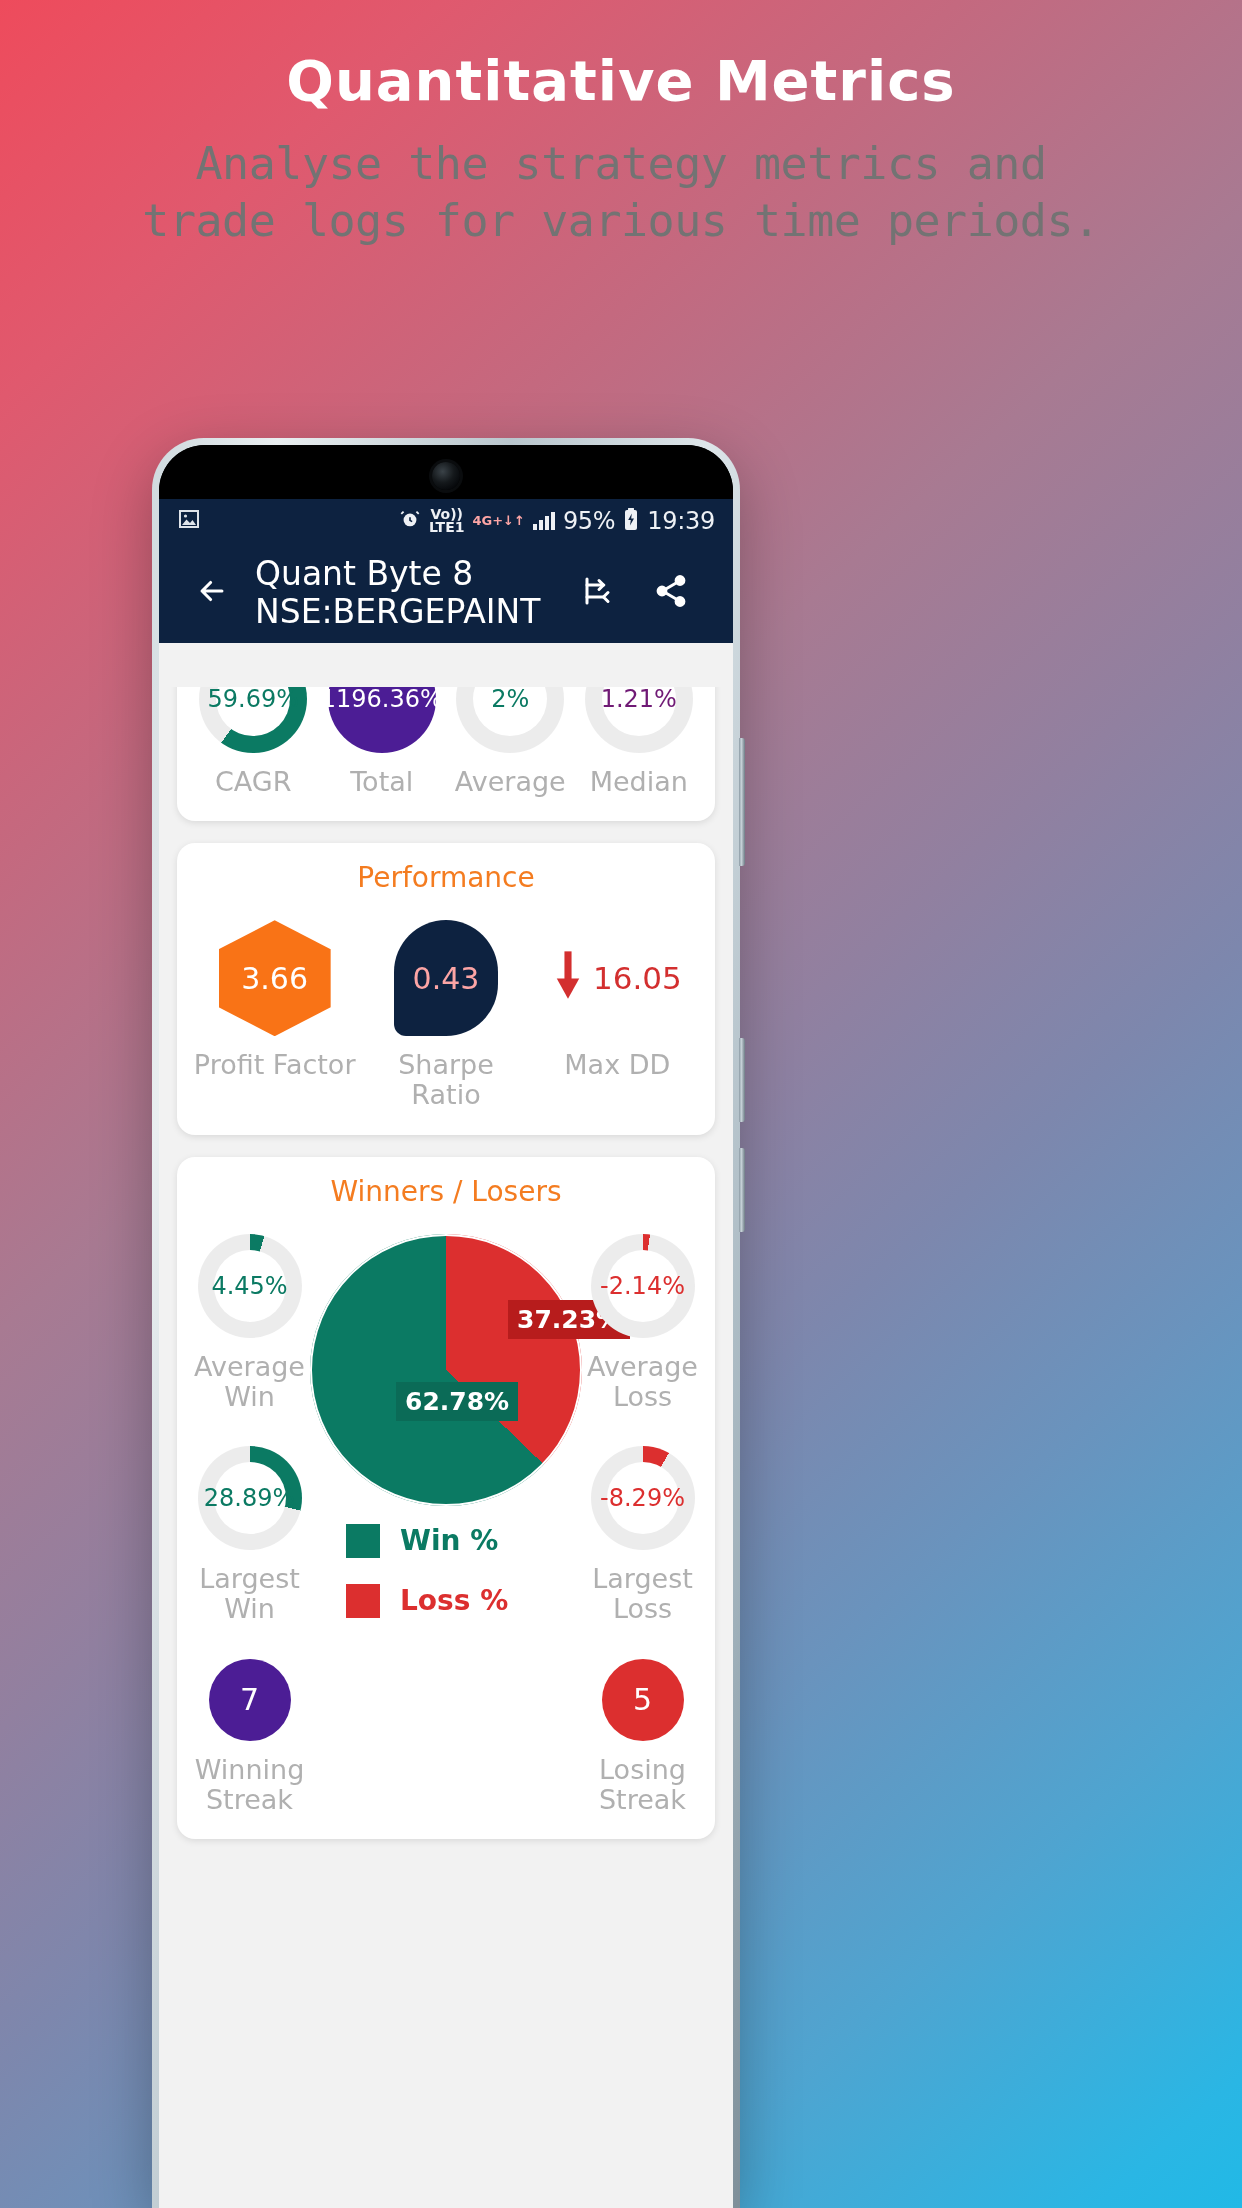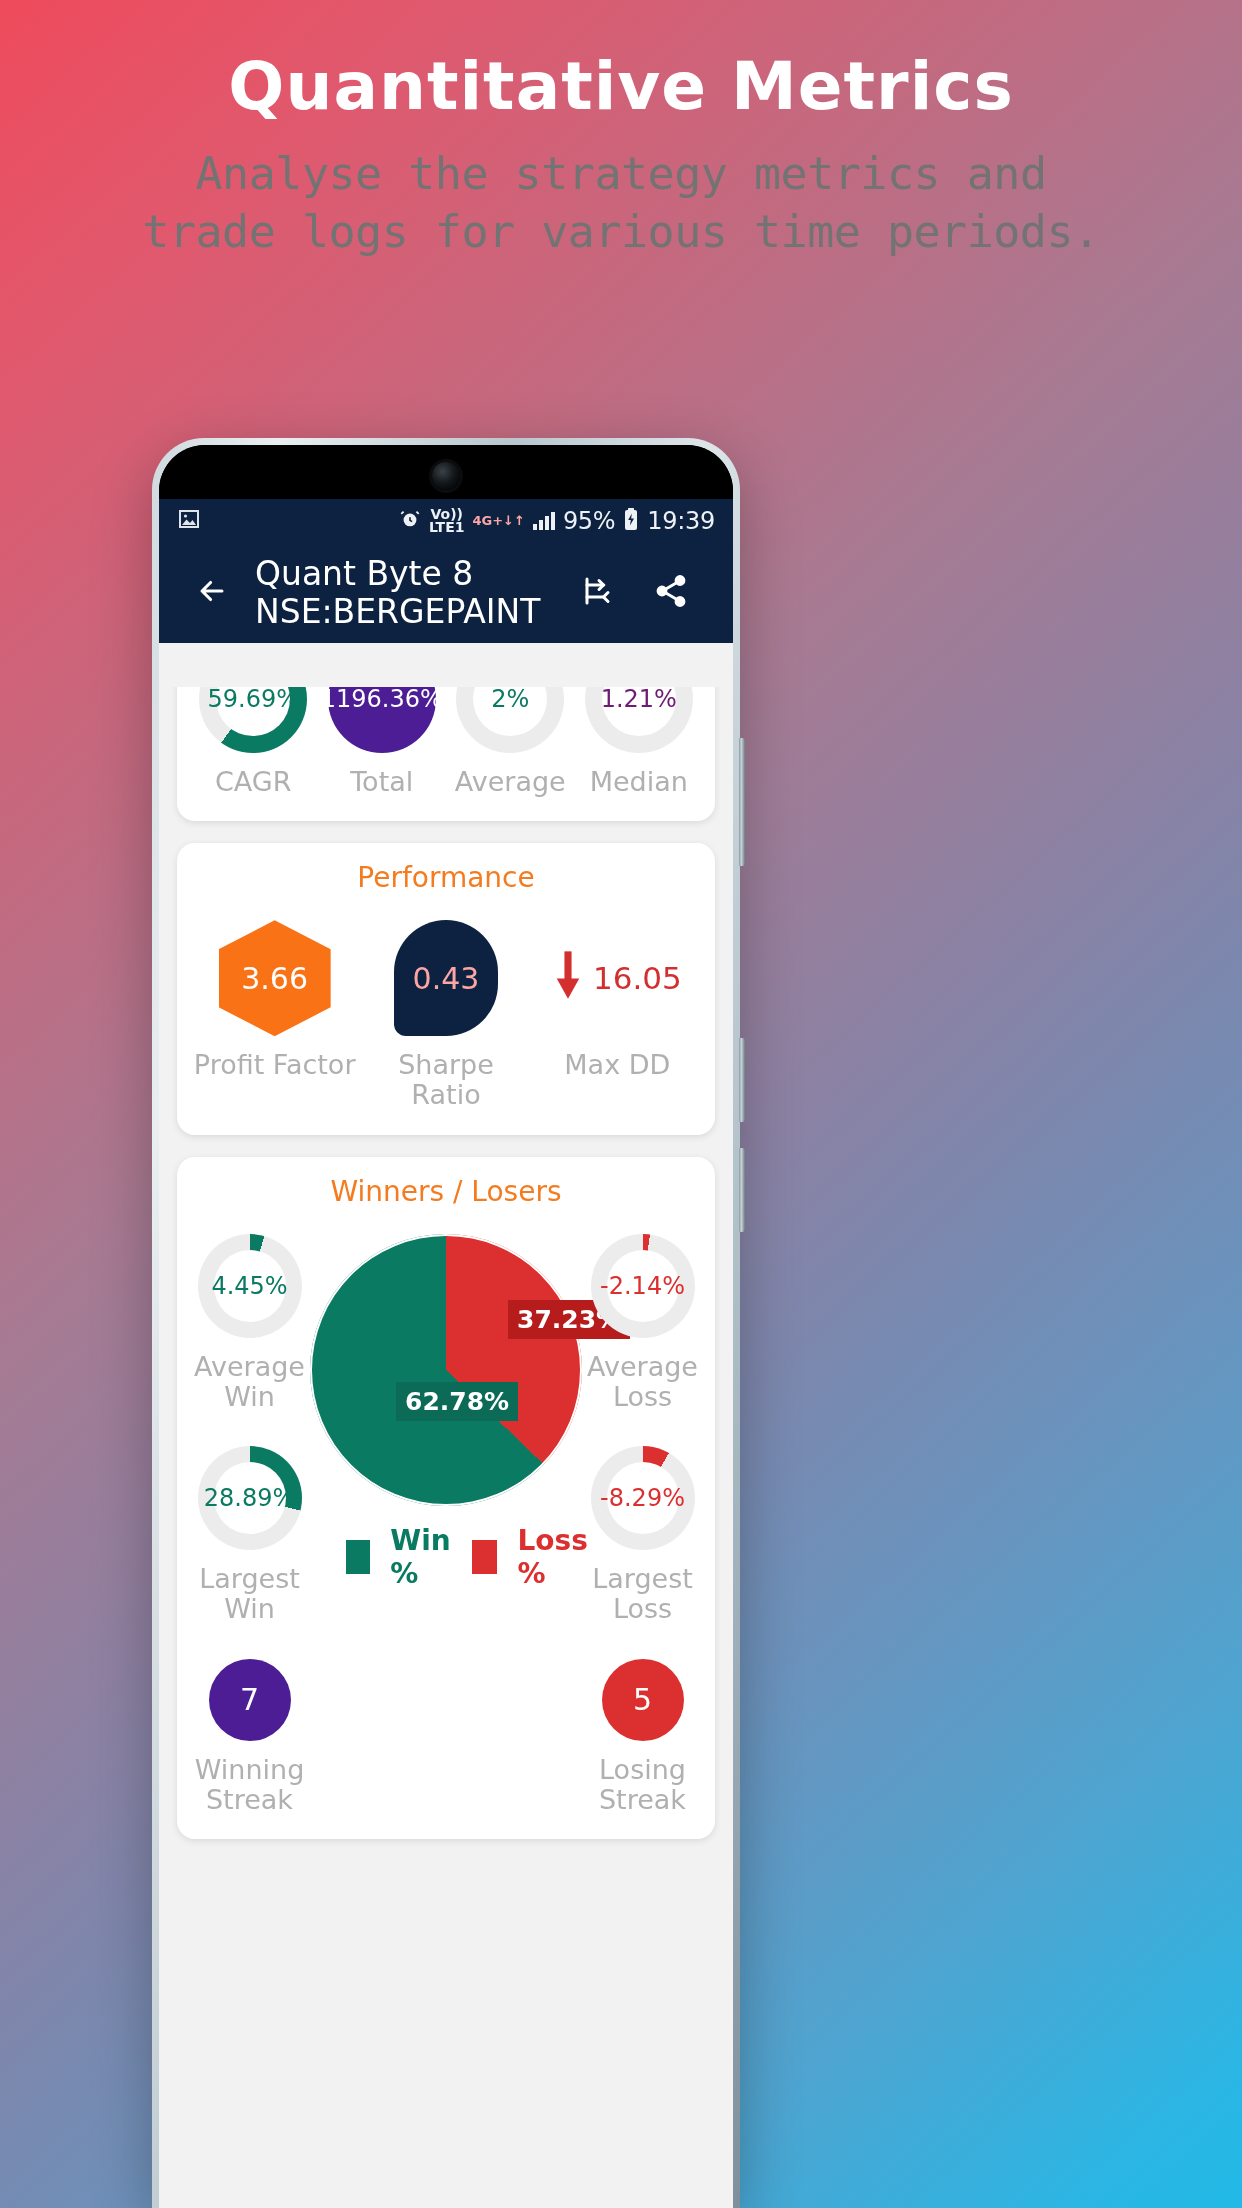--- a/index.html
+++ b/index.html
@@ -29,21 +29,21 @@
   
   .hero {
     position: absolute;
     top: 0; left: 0; right: 0;
     text-align: center;
     padding-top: 52px;
   }
   .hero-title {
     font-family: "DejaVu Sans", sans-serif;
     font-weight: bold;
-    font-size: 66px;
+    font-size: 56px;
     letter-spacing: 1px;
     color: #ffffff;
     line-height: 1.05;
   }
   .hero-sub {
     margin-top: 24px;
     font-family: "DejaVu Sans Mono", monospace;
     font-size: 45px;
     line-height: 1.28;
     color: #737373;
@@ -241,21 +241,21 @@
     position: absolute;
     color: #fff;
     font-size: 25px;
     font-weight: bold;
     padding: 5px 9px;
   }
   .pie-badge.win { background: #0b6b57; left: 86px; top: 148px; }
   .pie-badge.loss { background: #b71c1c; left: 198px; top: 66px; }
 
   .legend {
-    display: flex; flex-direction: row; gap: 12px;
+    display: flex; flex-direction: column; gap: 26px;
     align-items: flex-start;
     margin: 18px auto 0 auto;
     width: 200px;
   }
   .legend-item { display: flex; align-items: center; gap: 20px; font-size: 28px; font-weight: bold; }
   .legend-sw { width: 34px; height: 34px; }
 
   .wl-grid {
     display: grid;
     grid-template-columns: 1fr 1.25fr 1fr;

